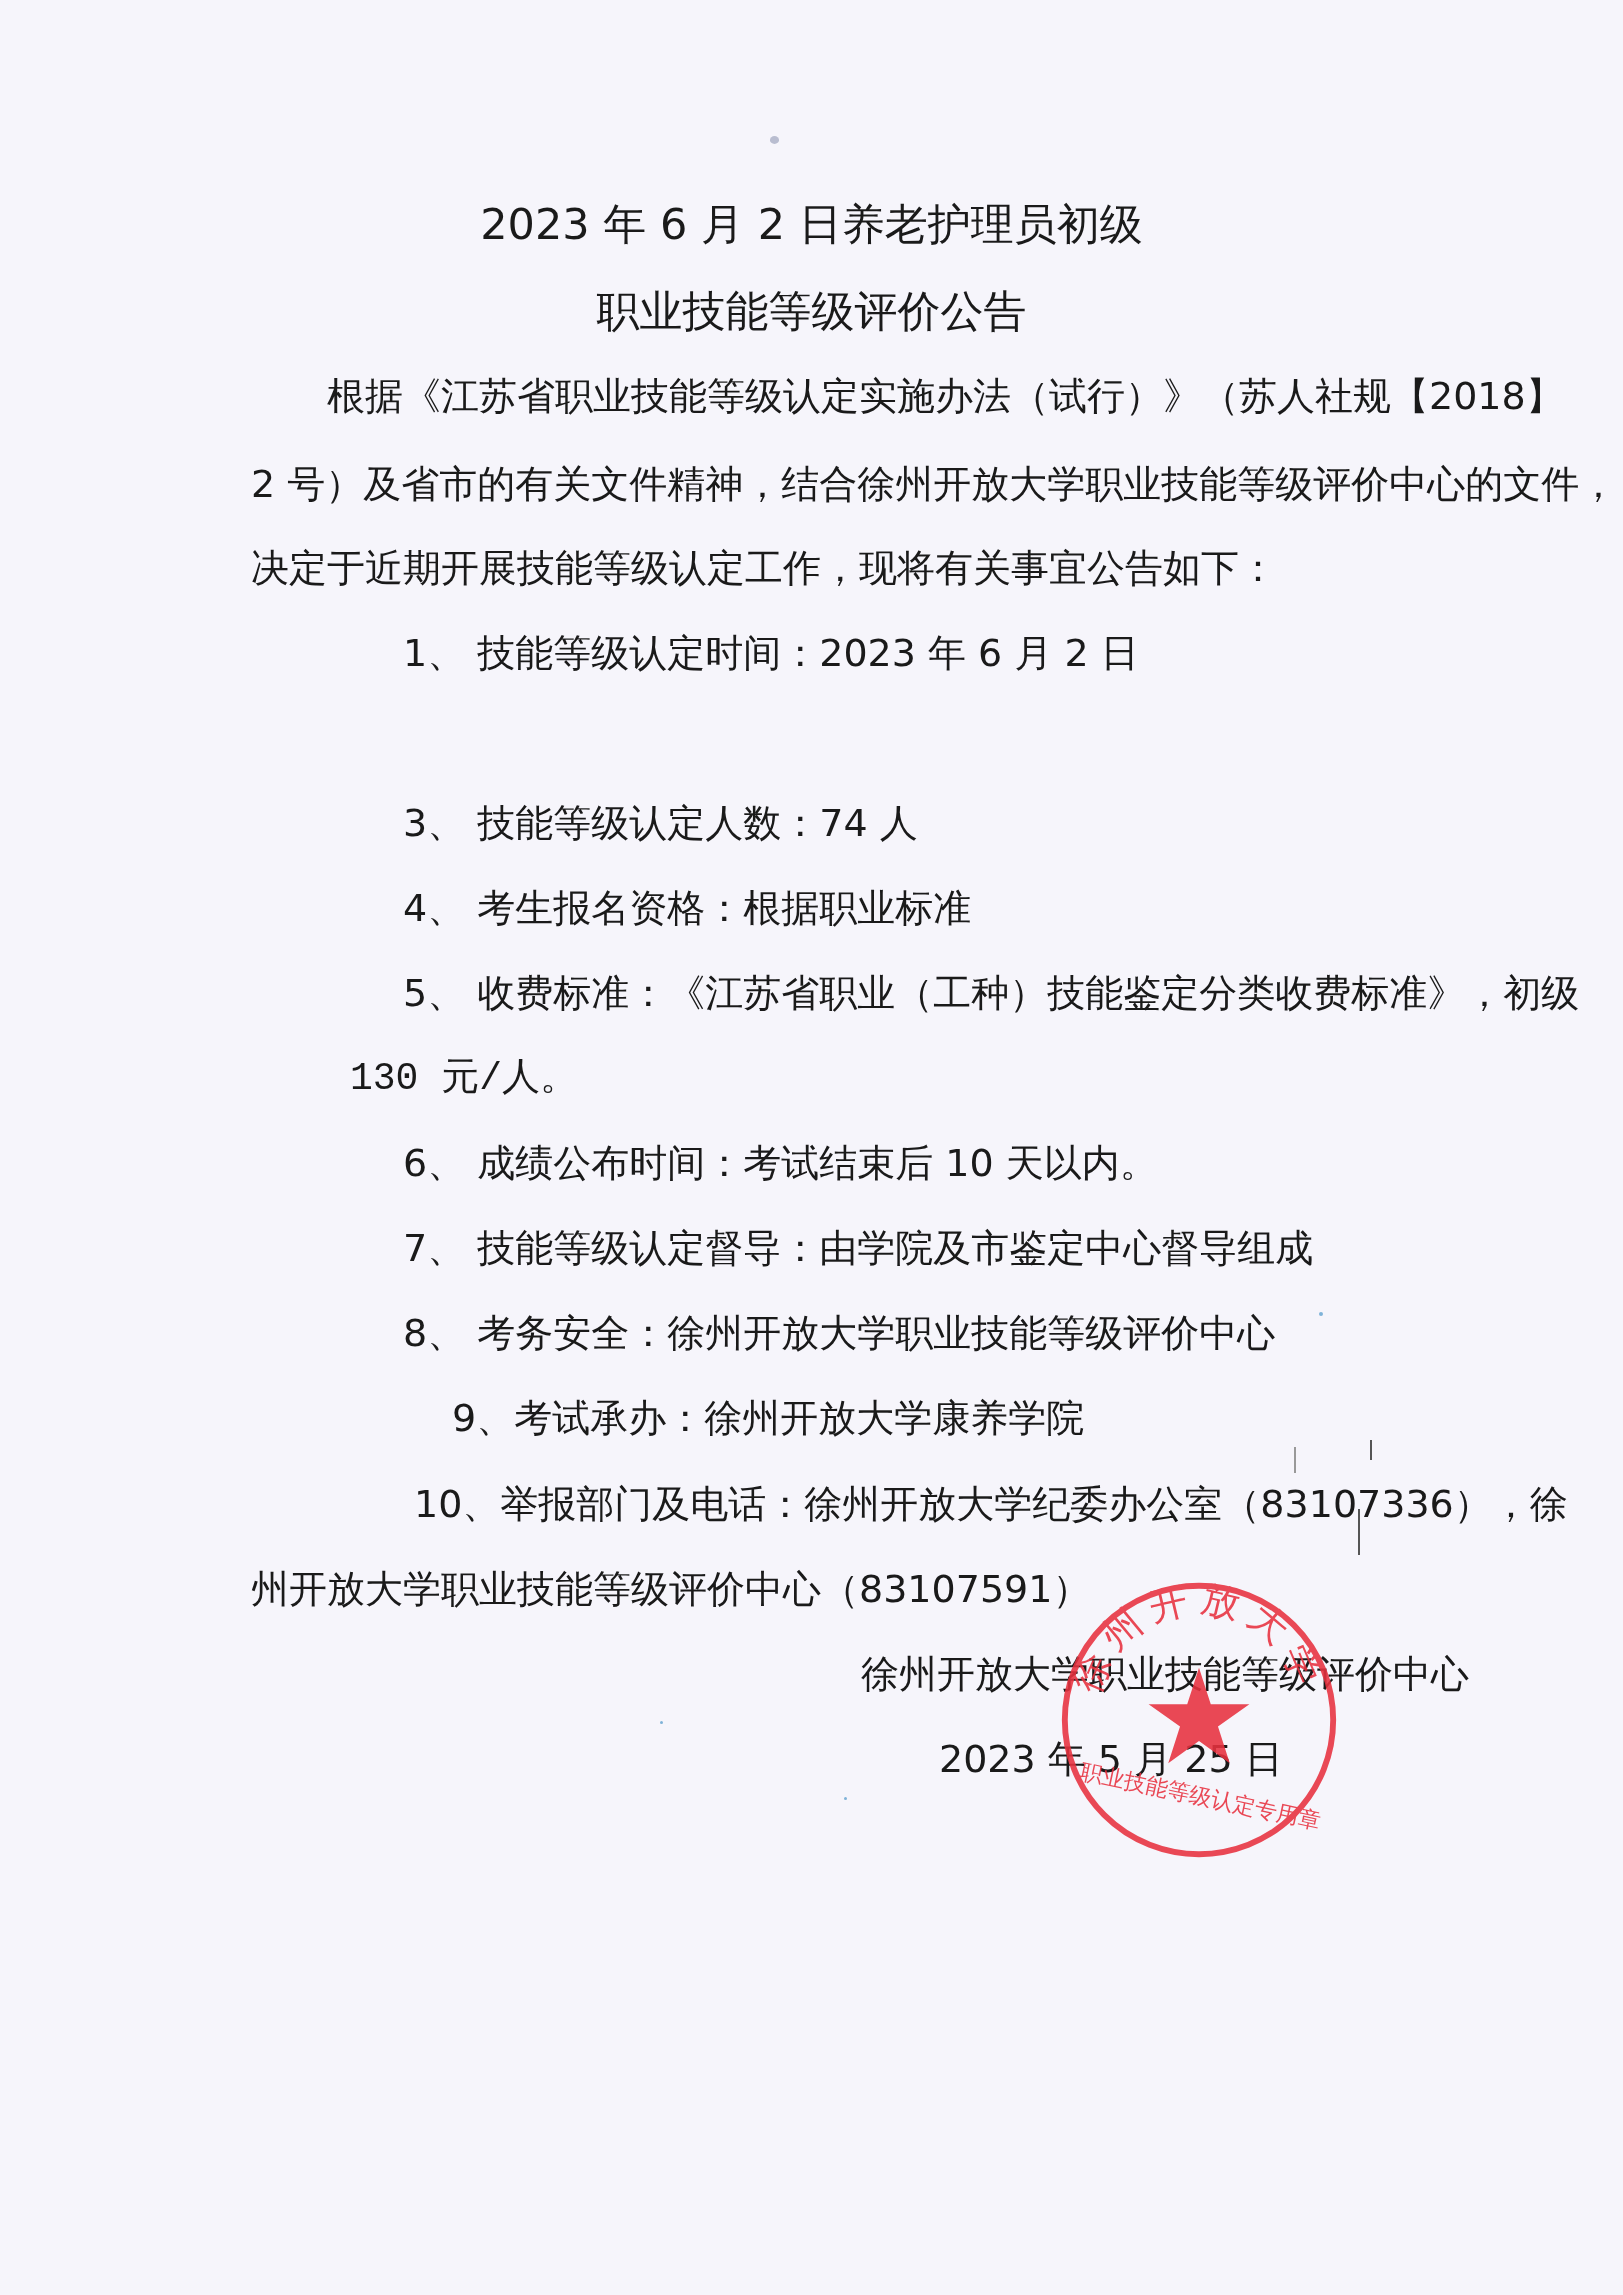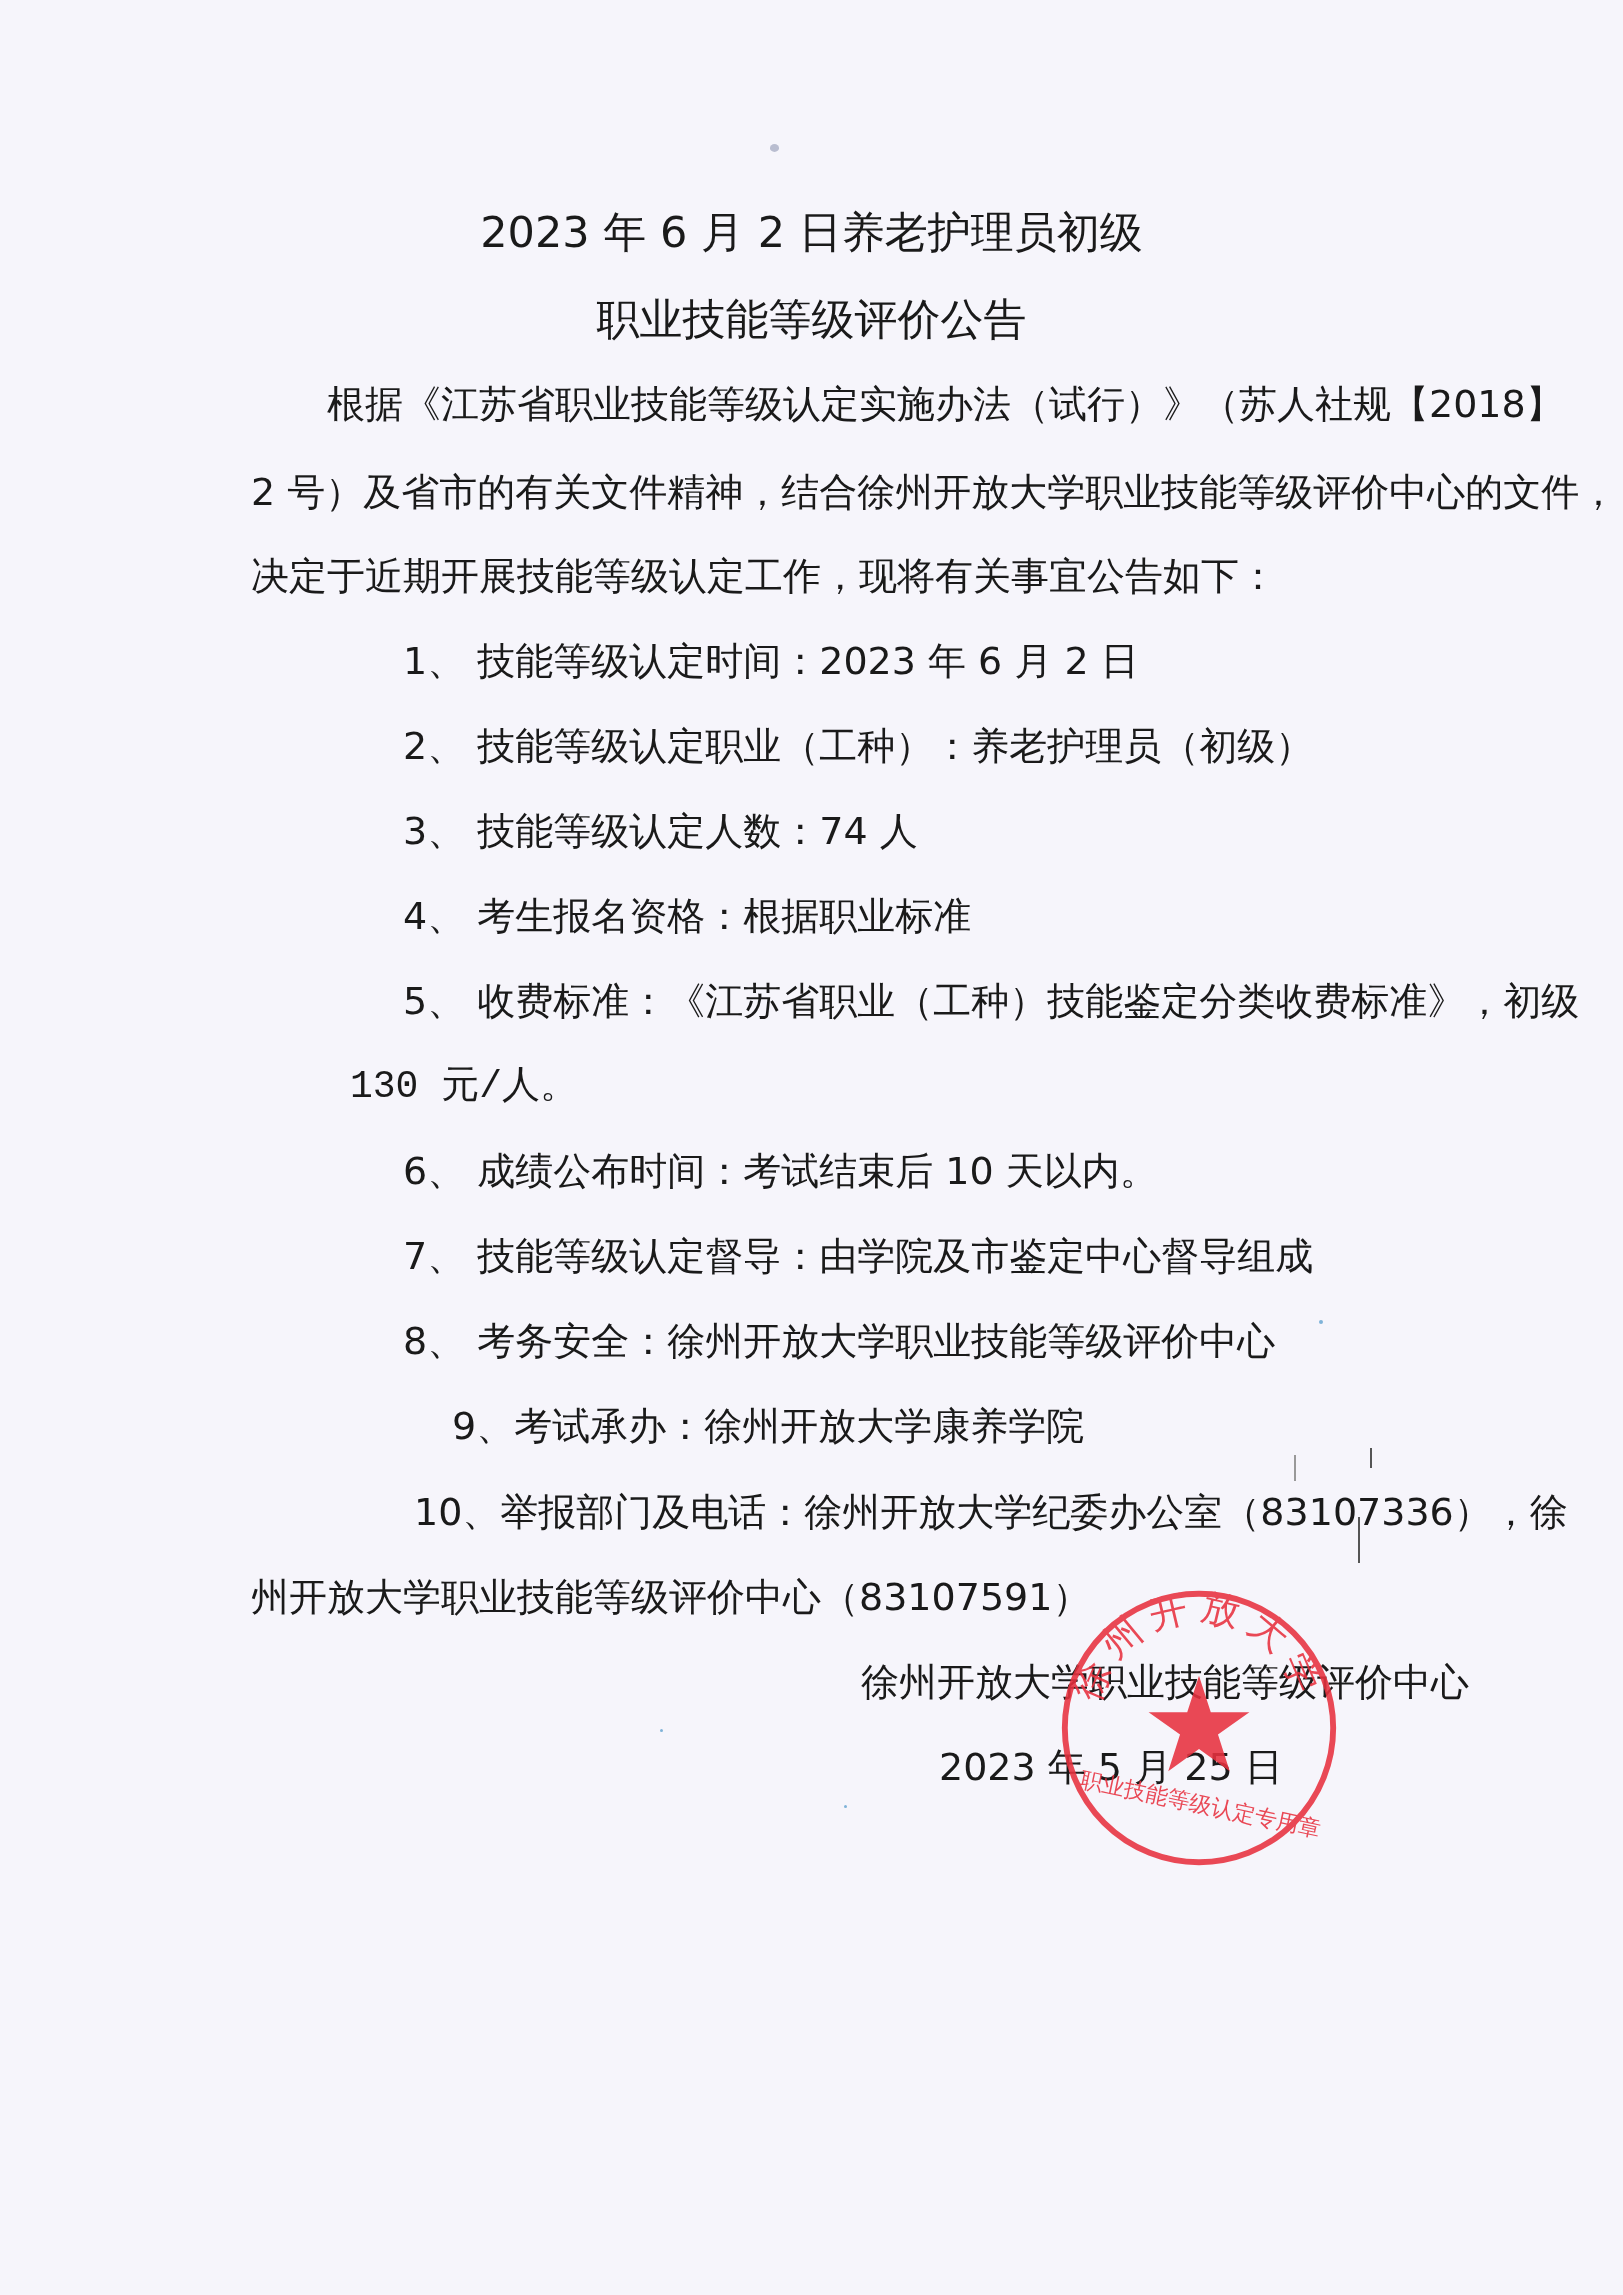--- a/index.html
+++ b/index.html
@@ -10,21 +10,21 @@
       width: 1623px;
       height: 2295px;
       background: #f6f5fb;
       position: relative;
       overflow: hidden;
       font-family: "DejaVu Sans", "Liberation Sans", sans-serif;
       color: #1a1a1a;
     }
     .page {
       position: absolute;
-      left: 0; top: 8px;
+      left: 0; top: 0;
       width: 1623px;
       height: 2155px;
     }
     .line {
       position: absolute;
       white-space: nowrap;
       font-size: 38px;
       line-height: 39px;
       letter-spacing: 0px;
     }
@@ -86,21 +86,20 @@
 <div class="page">
 
   <div class="title title-1">2023 年 6 月 2 日养老护理员初级</div>
   <div class="title title-2">职业技能等级评价公告</div>
 
   <div class="line intro-1">根据《江苏省职业技能等级认定实施办法（试行）》（苏人社规【2018】</div>
   <div class="line intro-2">2 号）及省市的有关文件精神，结合徐州开放大学职业技能等级评价中心的文件，</div>
   <div class="line intro-3">决定于近期开展技能等级认定工作，现将有关事宜公告如下：</div>
 
   <div class="line item-1">1、 技能等级认定时间：2023 年 6 月 2 日</div>
-  <div class="line item-2">2、 技能等级认定职业（工种）：养老护理员（初级）</div>
   <div class="line item-3">3、 技能等级认定人数：74 人</div>
   <div class="line item-4">4、 考生报名资格：根据职业标准</div>
   <div class="line item-5">5、 收费标准：《江苏省职业（工种）技能鉴定分类收费标准》，初级</div>
   <div class="line item-5b">130 元/人。</div>
   <div class="line item-6">6、 成绩公布时间：考试结束后 10 天以内。</div>
   <div class="line item-7">7、 技能等级认定督导：由学院及市鉴定中心督导组成</div>
   <div class="line item-8">8、 考务安全：徐州开放大学职业技能等级评价中心</div>
   <div class="line item-9">9、考试承办：徐州开放大学康养学院</div>
   <div class="line item-10">10、举报部门及电话：徐州开放大学纪委办公室（83107336），徐</div>
   <div class="line item-10b">州开放大学职业技能等级评价中心（83107591）</div>

